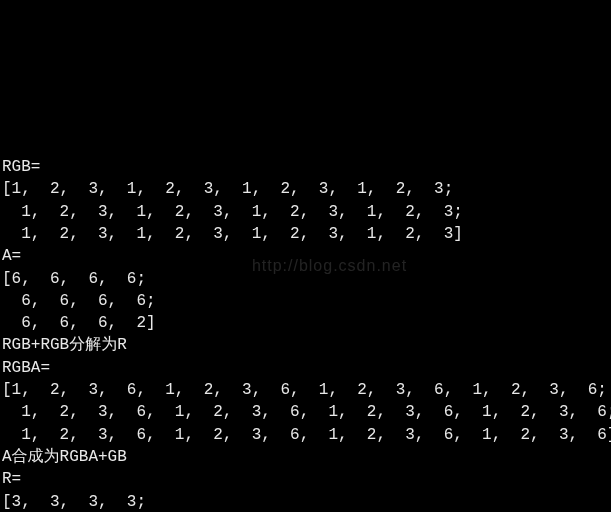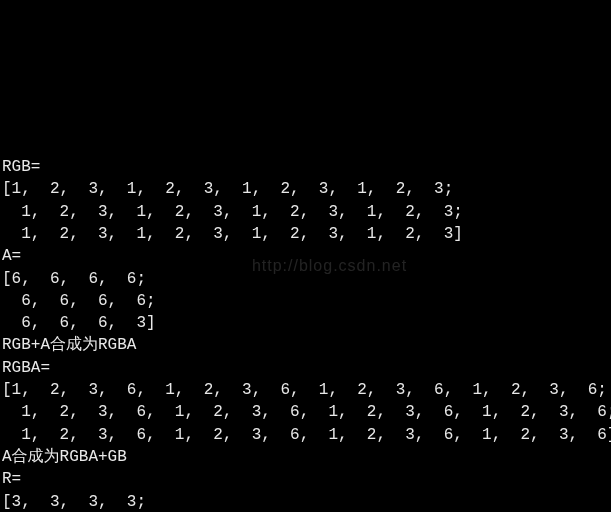--- a/index.html
+++ b/index.html
@@ -46,22 +46,22 @@
 <div class="watermark">http://blog.csdn.net</div>
 
 <div class="terminal">
 <span>RGB=</span>
 <span>[1,  2,  3,  1,  2,  3,  1,  2,  3,  1,  2,  3;</span>
 <span>  1,  2,  3,  1,  2,  3,  1,  2,  3,  1,  2,  3;</span>
 <span>  1,  2,  3,  1,  2,  3,  1,  2,  3,  1,  2,  3]</span>
 <span>A=</span>
 <span>[6,  6,  6,  6;</span>
 <span>  6,  6,  6,  6;</span>
-<span>  6,  6,  6,  3]</span>
-<span>RGB+A合成为RGBA</span>
+<span>  6,  6,  6,  2]</span>
+<span>RGB+RGB分解为R</span>
 <span>RGBA=</span>
 <span>[1,  2,  3,  6,  1,  2,  3,  6,  1,  2,  3,  6,  1,  2,  3,  6;</span>
 <span>  1,  2,  3,  6,  1,  2,  3,  6,  1,  2,  3,  6,  1,  2,  3,  6;</span>
 <span>  1,  2,  3,  6,  1,  2,  3,  6,  1,  2,  3,  6,  1,  2,  3,  6]</span>
 <span>A合成为RGBA+GB</span>
 <span>R=</span>
 <span>[3,  3,  3,  3;</span>
 
 
 

